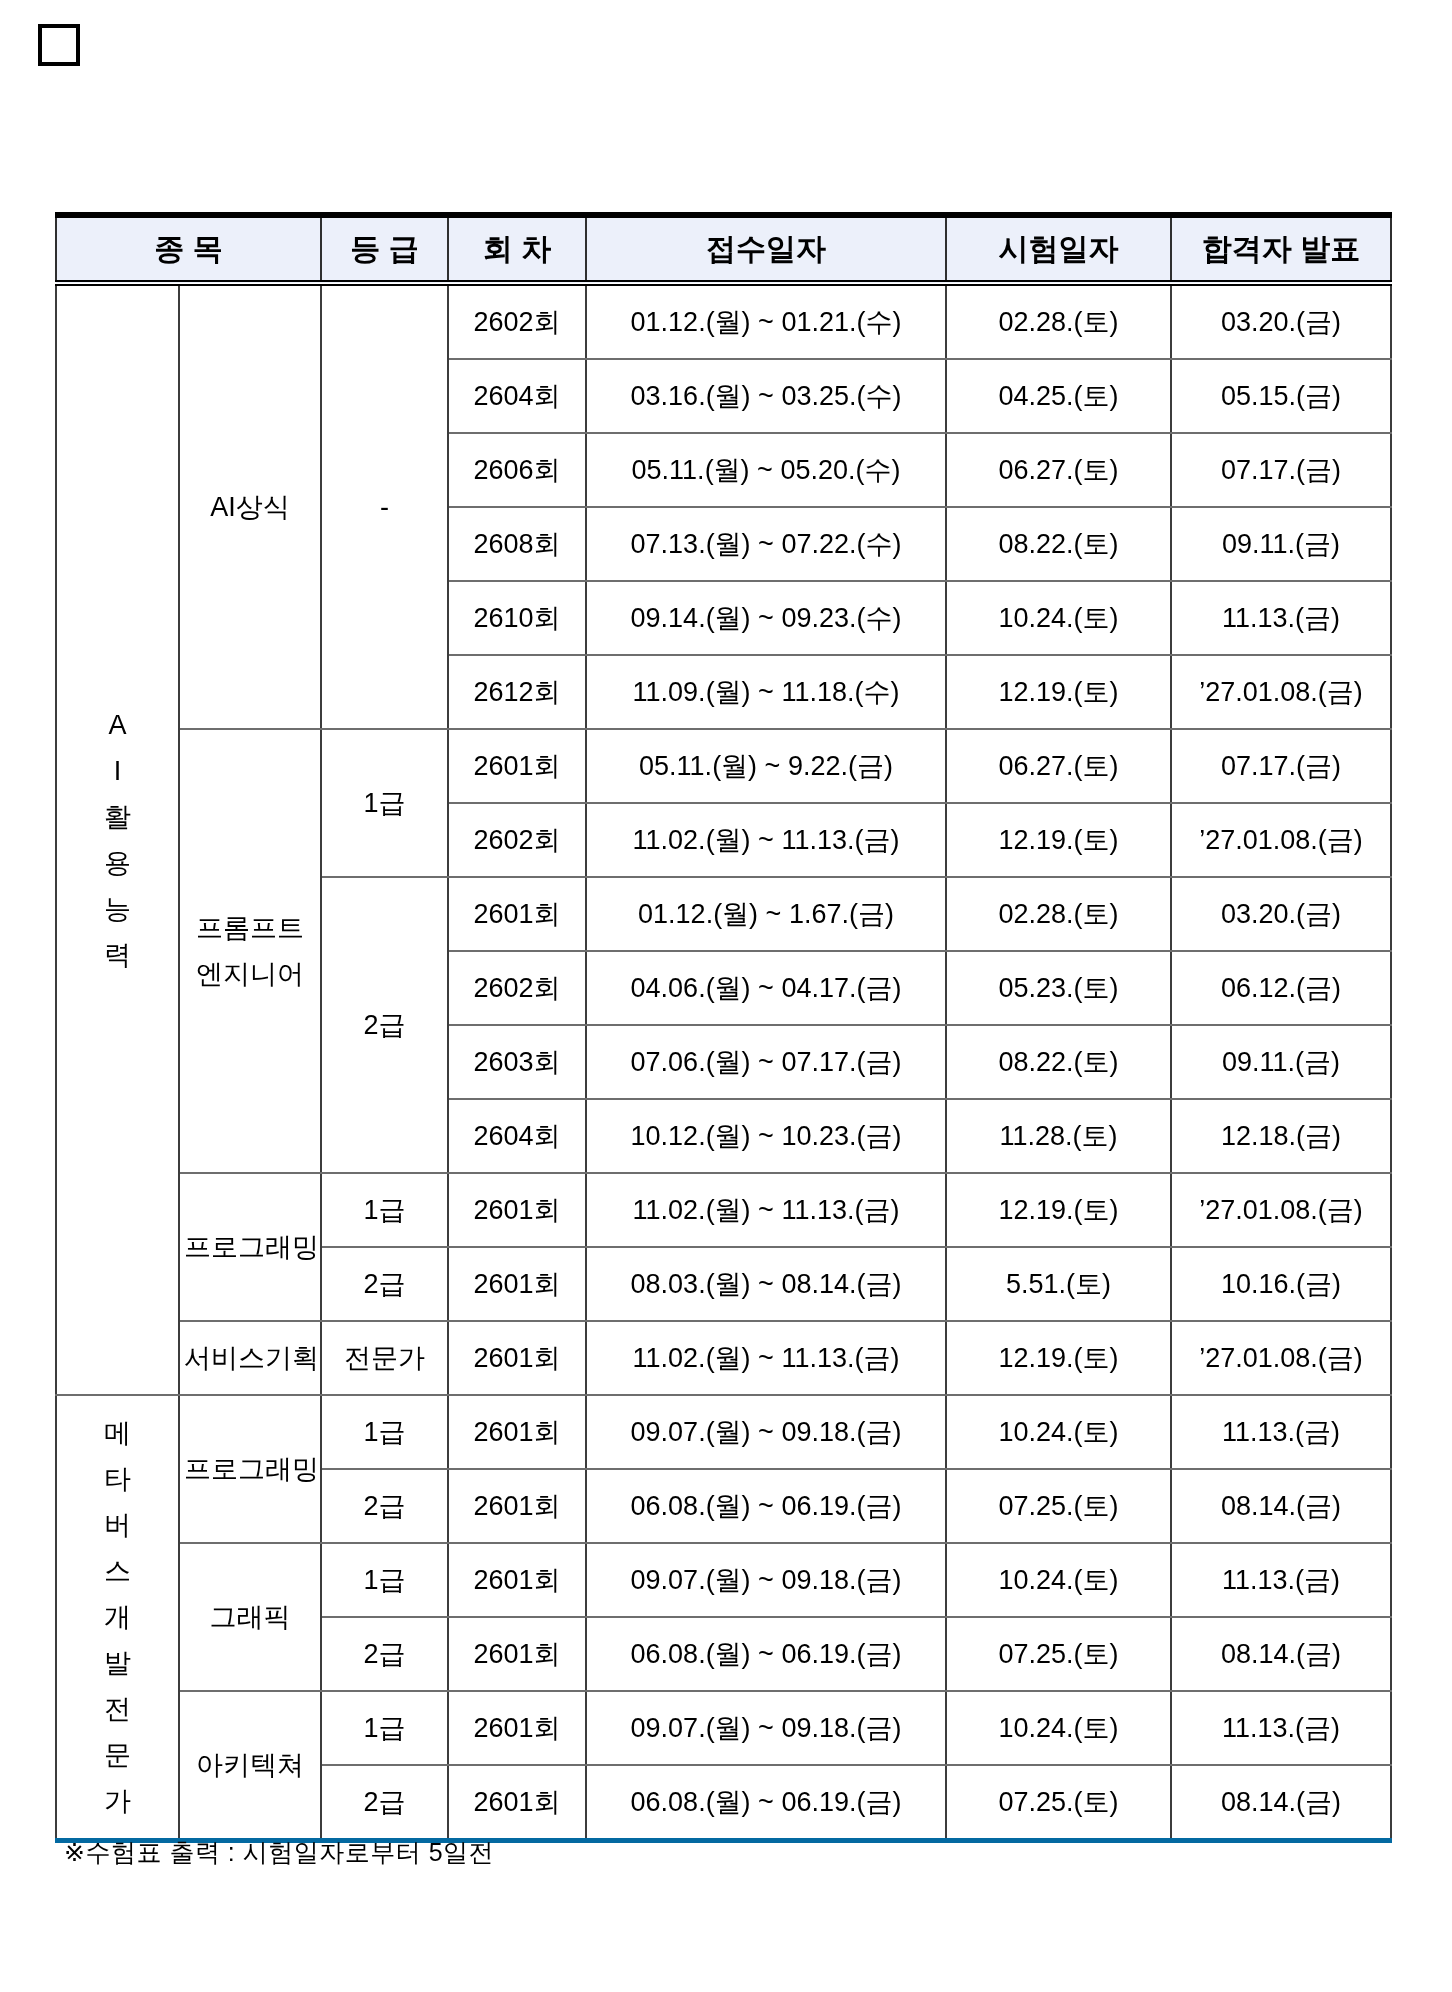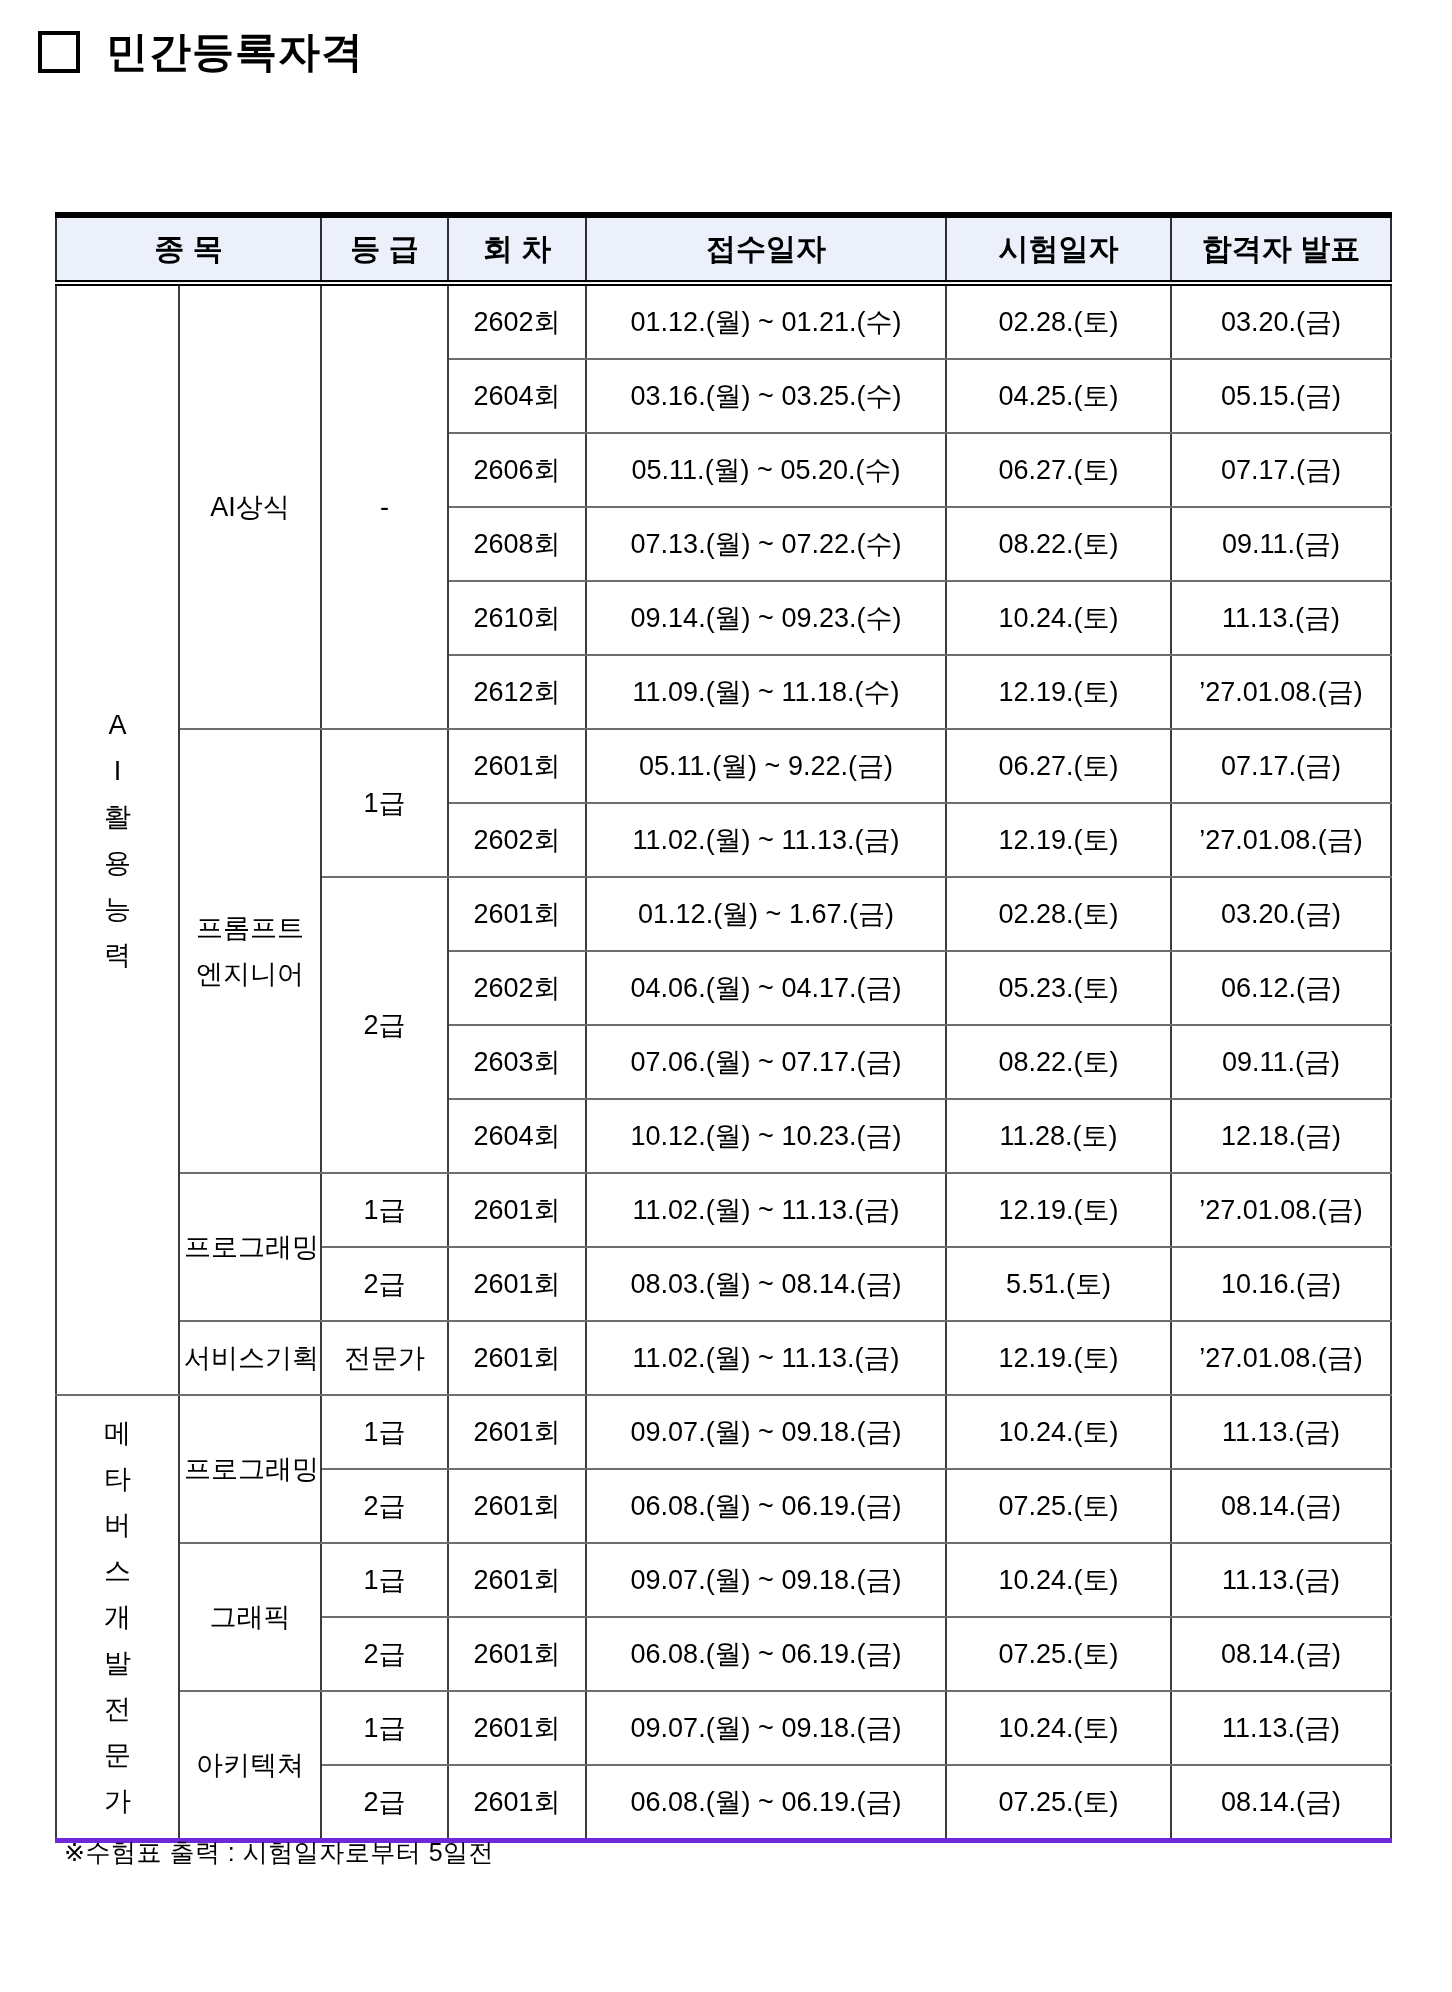--- a/index.html
+++ b/index.html
@@ -12,21 +12,21 @@
   }
   .title-square{
     width:34px;height:34px;border:4px solid #000;display:inline-block;background:#fff;
   }
   .title-text{
     font-size:42px;font-weight:bold;letter-spacing:1px;
   }
   table.sched{
     position:absolute;left:55px;top:212px;width:1335px;
     border-collapse:collapse;table-layout:fixed;
-    border-top:6px solid #000;border-bottom:5px solid #6d28d9;
+    border-top:6px solid #000;border-bottom:5px solid #0369a1;
   }
   table.sched th{
     background:#ecf0fa;font-size:30px;font-weight:bold;height:62px;
     border:2px solid #2f2f2f;border-top:6px solid #000;border-bottom:6px double #000;
     padding:0;text-align:center;vertical-align:middle;
   }
   table.sched td{
     font-size:27px;height:72px;padding:0 4px;text-align:center;vertical-align:middle;
     border-top:2px solid #6e6e6e;border-bottom:2px solid #6e6e6e;
     border-left:2px solid #3c3c3c;border-right:2px solid #3c3c3c;
@@ -37,21 +37,20 @@
   td.grade{font-size:28px;}
   .footnote{
     position:absolute;left:64px;top:1836px;font-size:25px;font-weight:normal;letter-spacing:0.5px;
   }
 </style>
 </head>
 <body>
 
 <div class="doc-title">
   <span class="title-square"></span>
-  <span class="title-text">민간등록자격</span>
 </div>
 
 <table class="sched">
   <colgroup>
     <col style="width:123px">
       <col style="width:142px">
       <col style="width:127px">
     <col style="width:138px">
       <col style="width:360px">
       <col style="width:225px">

